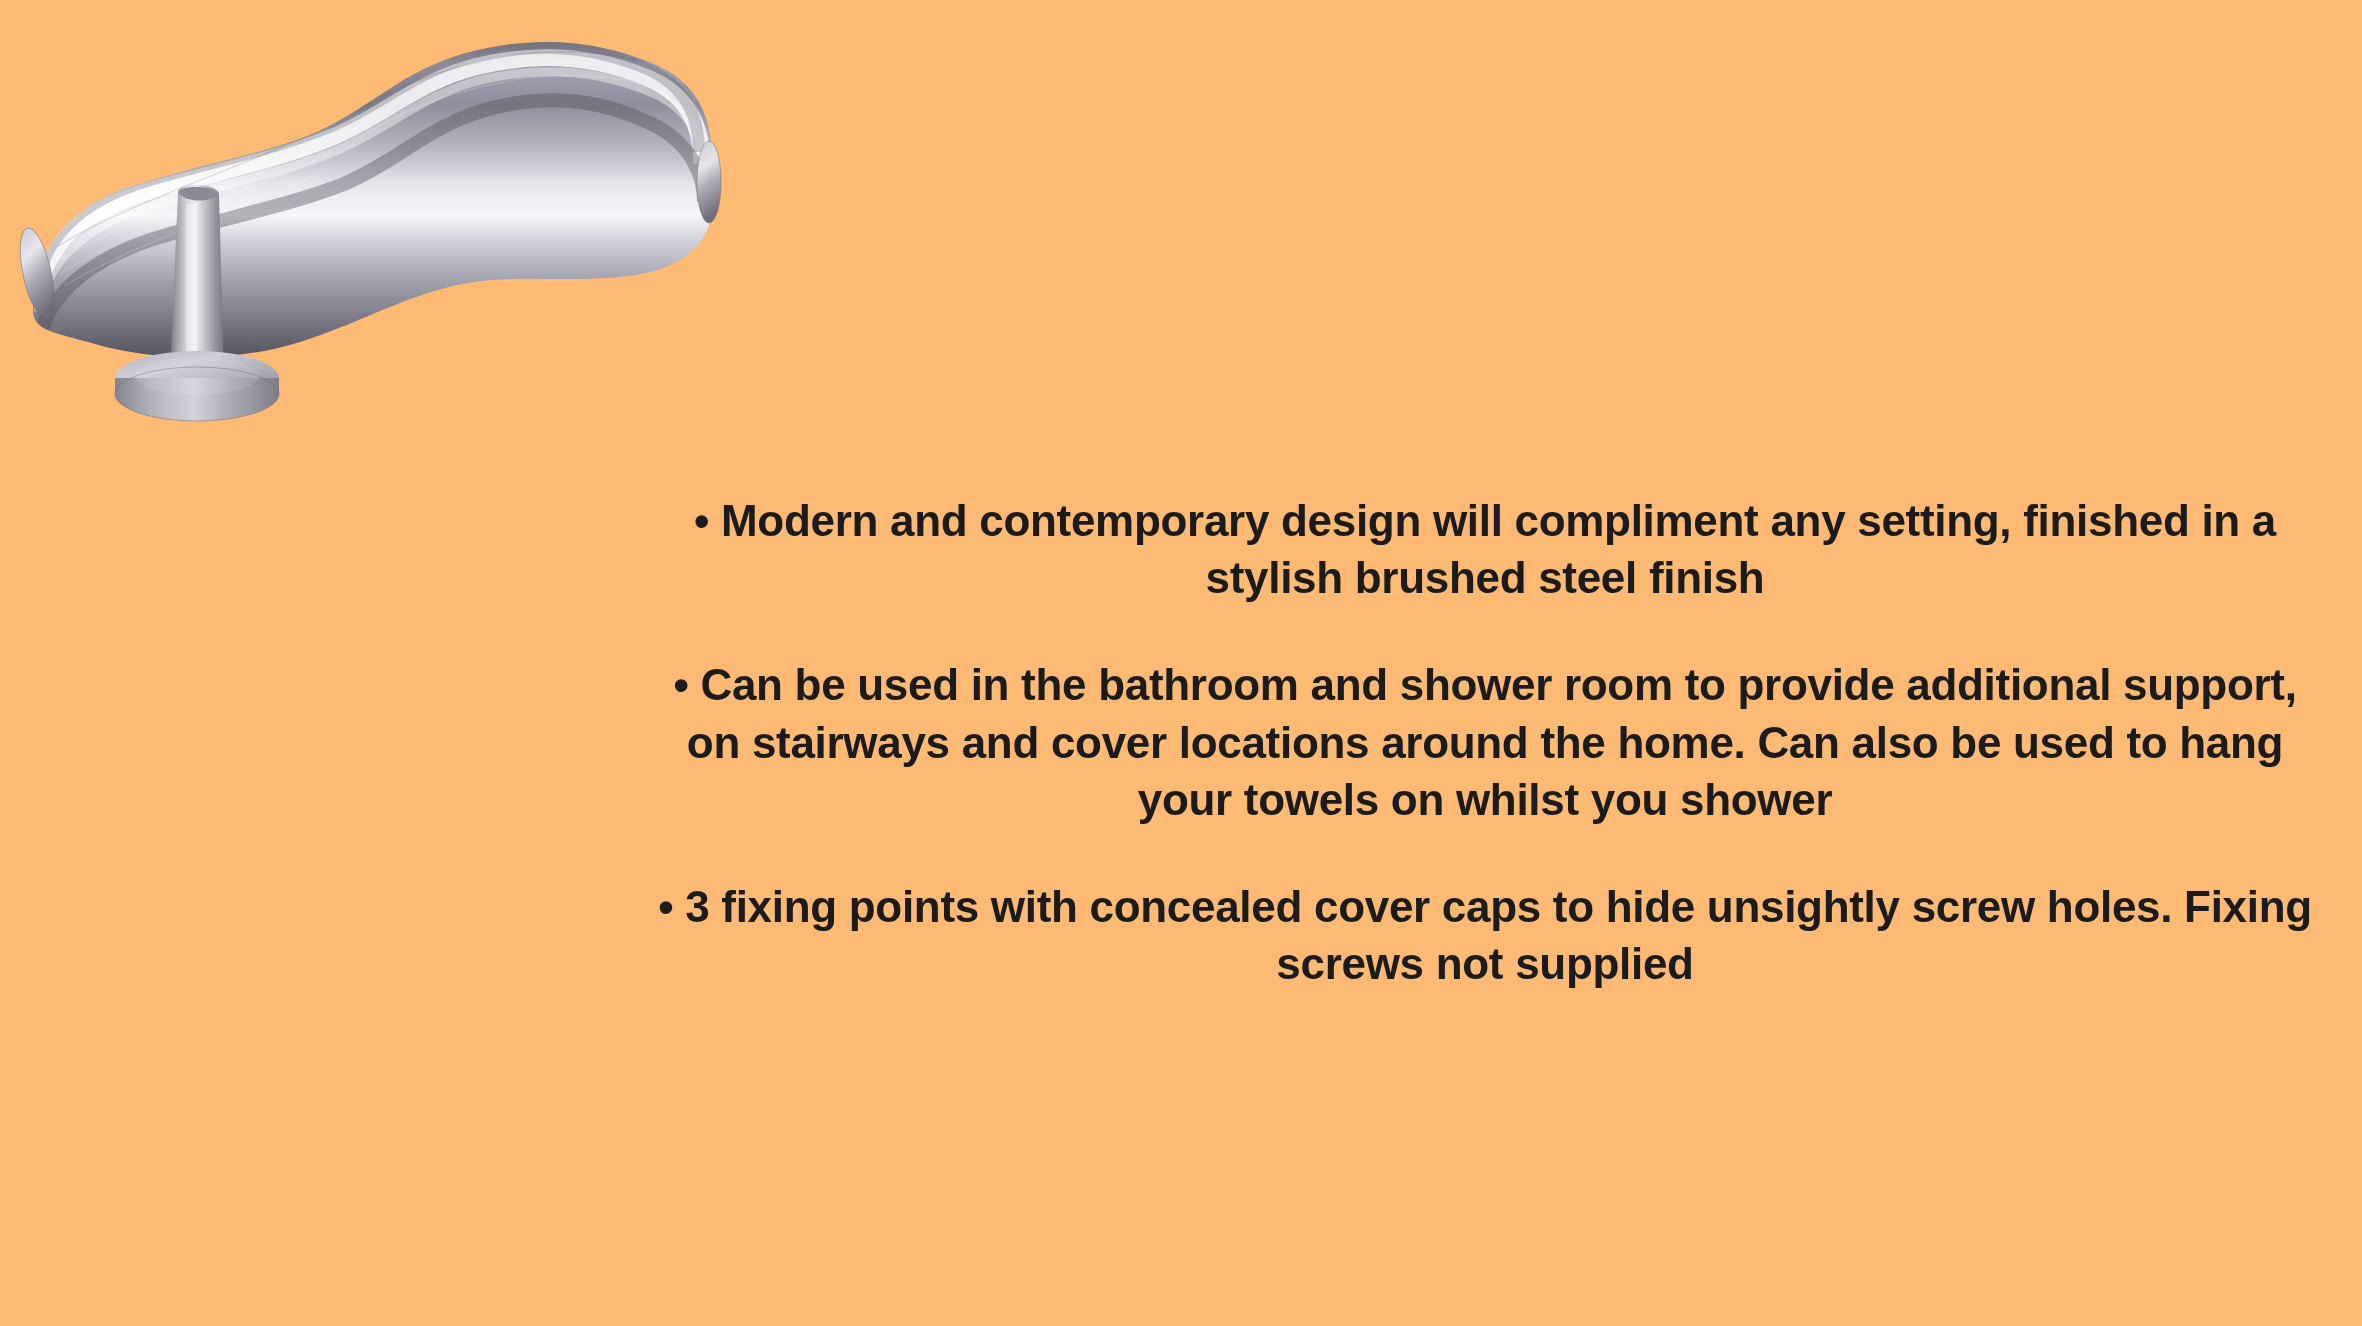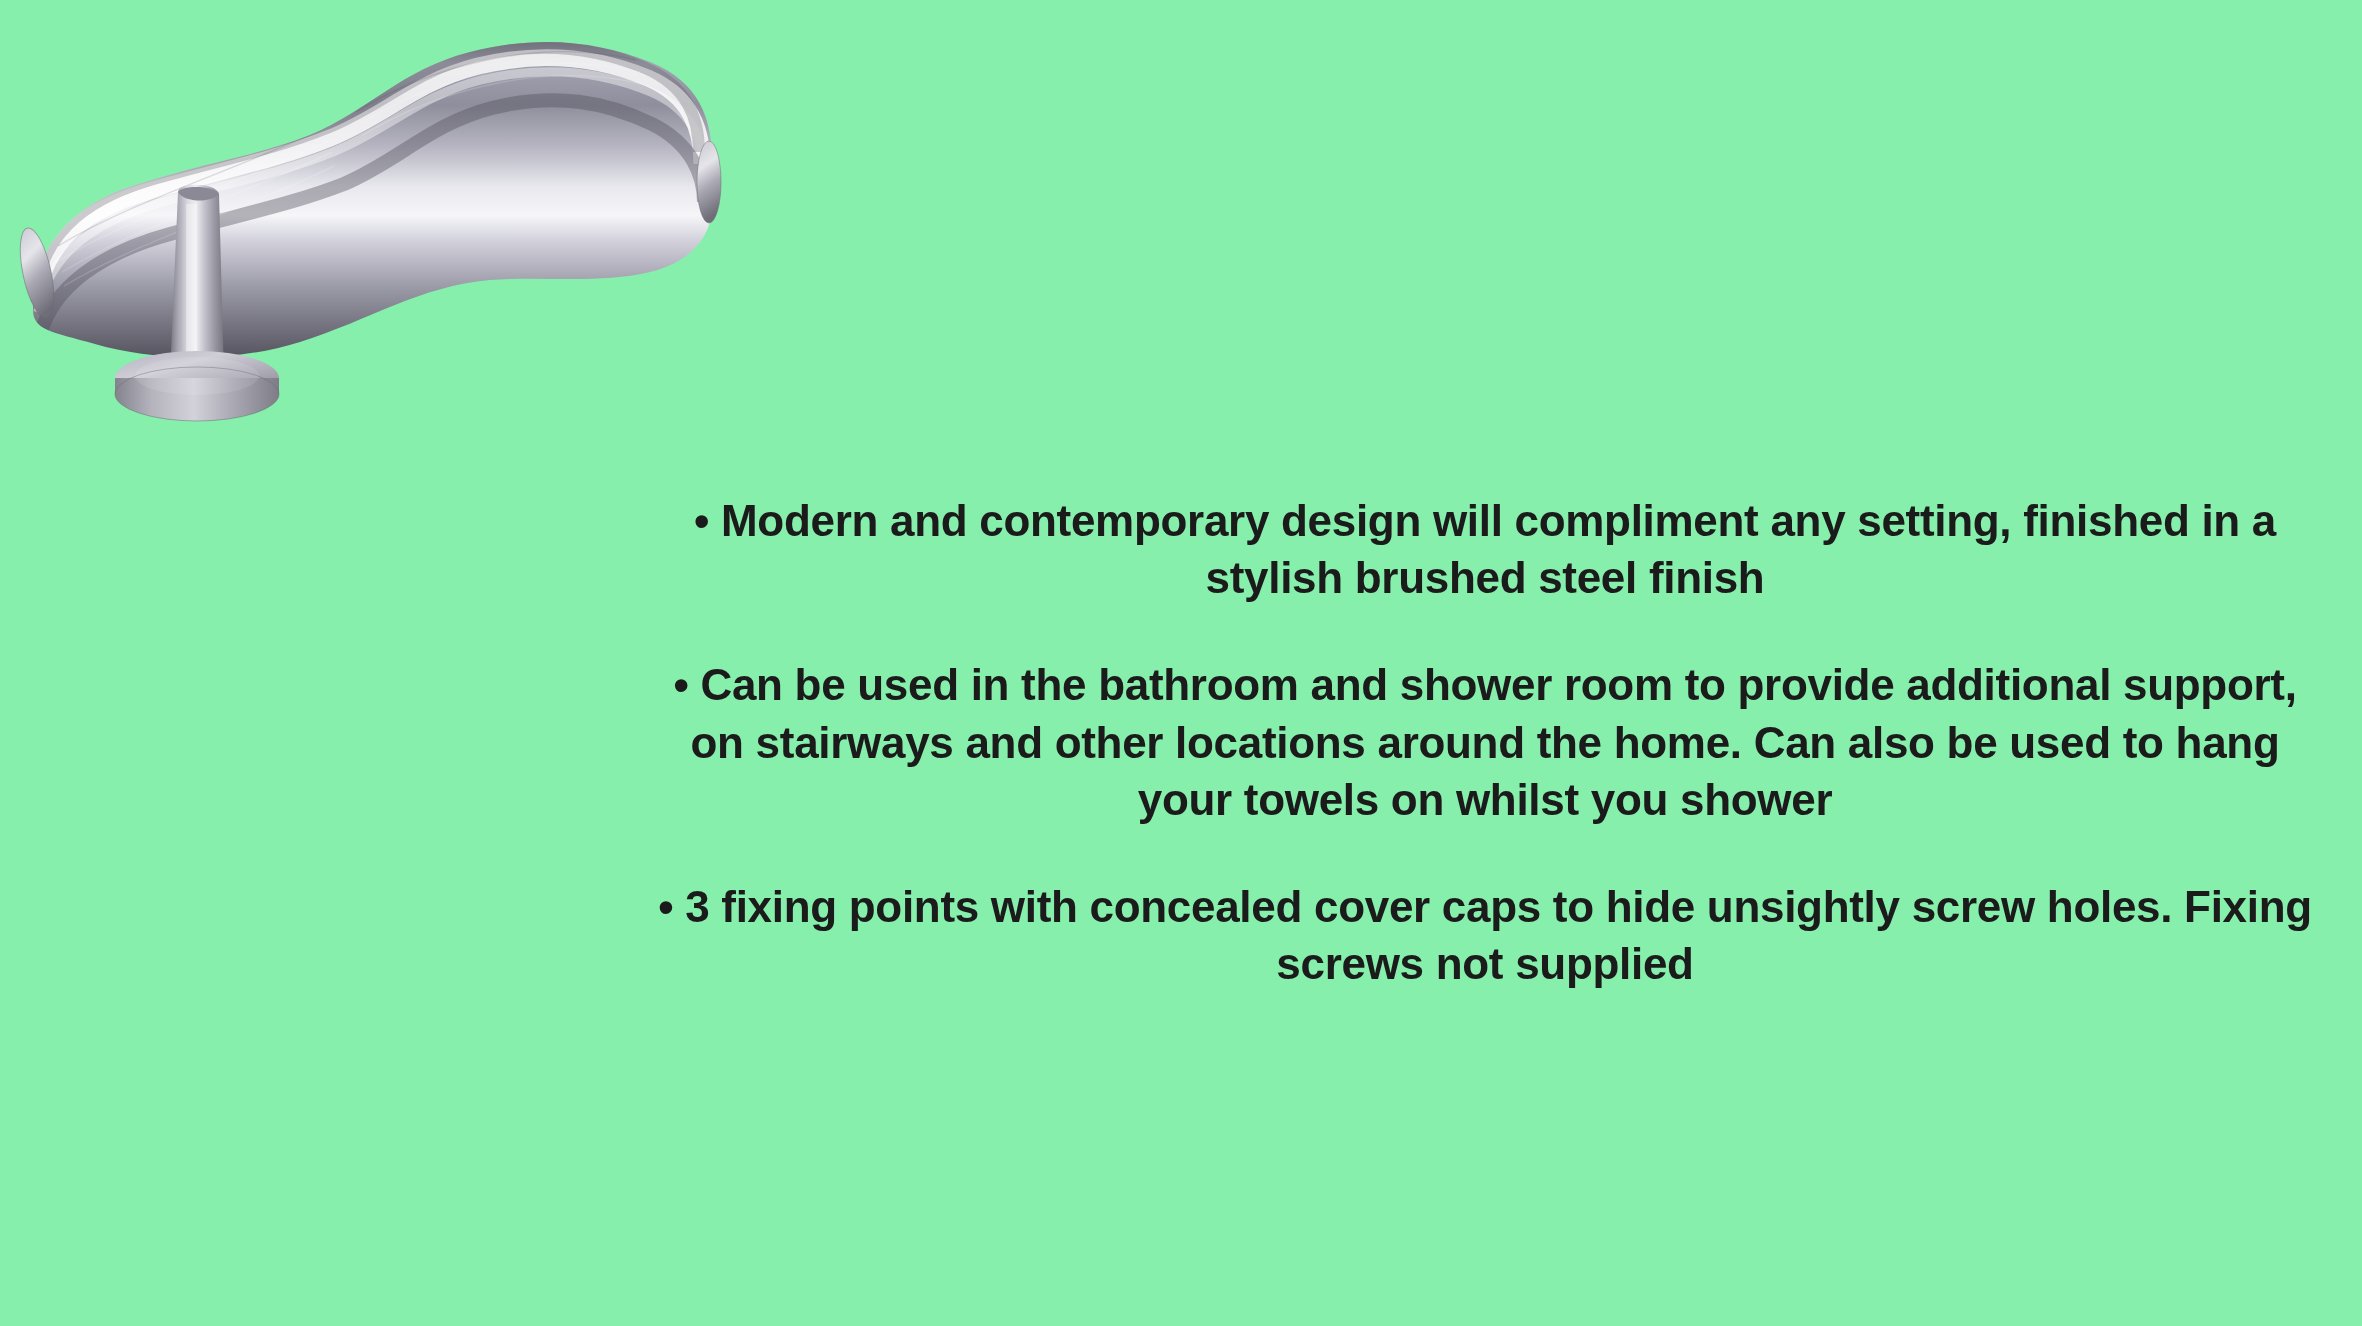--- a/index.html
+++ b/index.html
@@ -8,21 +8,21 @@
     padding: 0;
     background: #ffffff;
   }
   body {
     font-family: "Liberation Sans", sans-serif;
   }
   #page {
     position: relative;
     width: 2362px;
     height: 1326px;
-    background: #86efac;
+    background: #fdba74;
     overflow: hidden;
   }
 
   
   #product-photo {
     position: absolute;
     left: 0;
     top: 0;
     width: 1120px;
     height: 500px;
@@ -226,19 +226,19 @@
         <path d="M 115 378 L 115 394 A 82 27 0 0 0 279 394 L 279 378 Z" fill="url(#flangeRim)"></path>
         <ellipse cx="197" cy="394" rx="82" ry="27" fill="none" stroke="#6b6a74" stroke-width="1" opacity="0.5"></ellipse>
         <ellipse cx="197" cy="376" rx="62" ry="19" fill="#ffffff" opacity="0.10"></ellipse>
       </g>
     </svg>
   </div>
 
   <div id="features">
     <p class="feature-item">• Modern and contemporary design will compliment any setting, finished in a stylish brushed steel finish</p>
 
-    <p class="feature-item w-narrow">• Can be used in the bathroom and shower room to provide additional support, on stairways and other locations around the home. Can also be used to hang your towels on whilst you shower</p>
+    <p class="feature-item w-narrow">• Can be used in the bathroom and shower room to provide additional support, on stairways and cover locations around the home. Can also be used to hang your towels on whilst you shower</p>
 
     <p class="feature-item">• 3 fixing points with concealed cover caps to hide unsightly screw holes. Fixing screws not supplied</p>
 
   </div>
 
 </div>
 
 </body></html>

